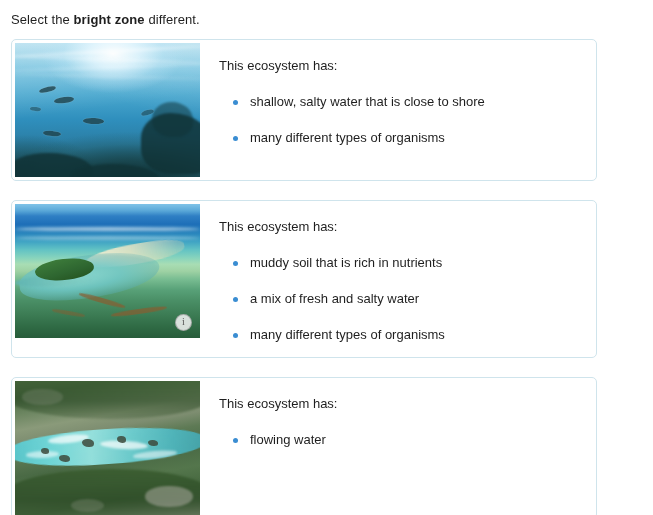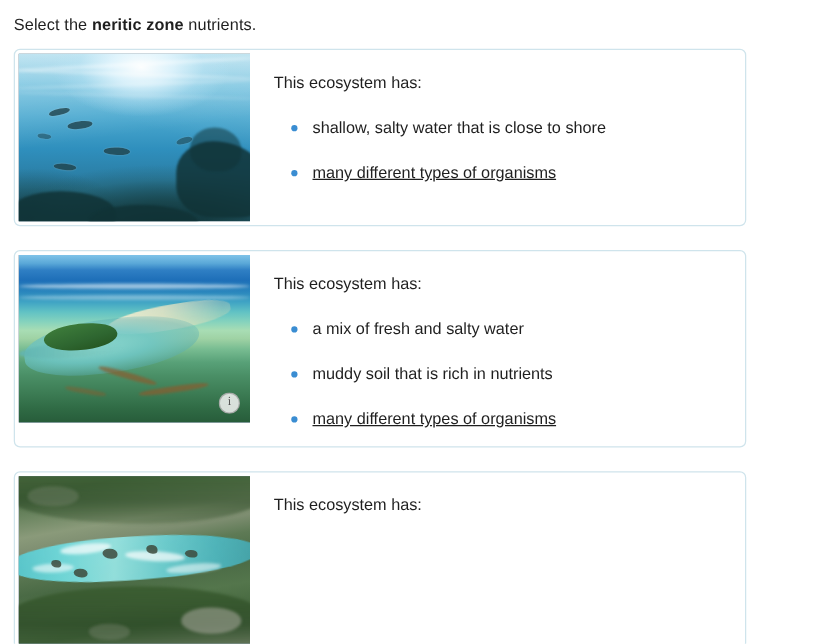--- a/index.html
+++ b/index.html
@@ -342,38 +342,38 @@
   }
   .trait-item {
     position: relative;
     font-size: 13px;
     line-height: 16px;
     color: #1f1f1f;
     padding-left: 17px;
     margin-bottom: 13px;
     margin-top: 20px;
   }
-  .trait-item:last-child { margin-bottom: 0; text-decoration: underline; }
+  .trait-item:last-child { margin-bottom: 0; }
   .trait-bullet {
     position: absolute;
     left: 0;
     top: 6px;
     width: 5px;
     height: 5px;
     border-radius: 50%;
     background: #3a8dd2;
   }
 </style>
 </head>
 <body>
 
 <div class="quiz-root">
 
   <div class="prompt">
-    <span>Select the </span><span class="answer-term">neritic zone</span><span> nutrients.</span>
+    <span>Select the </span><span class="answer-term">bright zone</span><span> different.</span>
   </div>
 
   <div class="options">
 
     <div class="option-card">
       <div class="thumb-wrap">
         <div class="thumb photo-ocean">
           <div class="ripple r1"></div>
           <div class="ripple r2"></div>
           <div class="ripple r3"></div>
@@ -418,25 +418,25 @@
           <div class="trail t2"></div>
           <div class="trail t3"></div>
         </div>
         <div class="img-badge">i</div>
       </div>
       <div class="option-body">
         <div class="option-heading">This ecosystem has:</div>
         <ul class="trait-list">
           <li class="trait-item">
             <span class="trait-bullet"></span>
+            <span>muddy soil that is rich in nutrients</span>
+          </li>
+          <li class="trait-item">
+            <span class="trait-bullet"></span>
             <span>a mix of fresh and salty water</span>
-          </li>
-          <li class="trait-item">
-            <span class="trait-bullet"></span>
-            <span>muddy soil that is rich in nutrients</span>
           </li>
           <li class="trait-item">
             <span class="trait-bullet"></span>
             <span>many different types of organisms</span>
           </li>
         </ul>
       </div>
     </div>
 
     <div class="option-card">
@@ -455,18 +455,22 @@
           <div class="rock rk4"></div>
           <div class="rock rk5"></div>
           <div class="bank b-bot"></div>
           <div class="scree sc1"></div>
           <div class="scree sc2"></div>
         </div>
       </div>
       <div class="option-body">
         <div class="option-heading">This ecosystem has:</div>
         <ul class="trait-list">
+          <li class="trait-item">
+            <span class="trait-bullet"></span>
+            <span>flowing water</span>
+          </li>
         </ul>
       </div>
     </div>
 
   </div>
 </div>
 
 </body></html>

